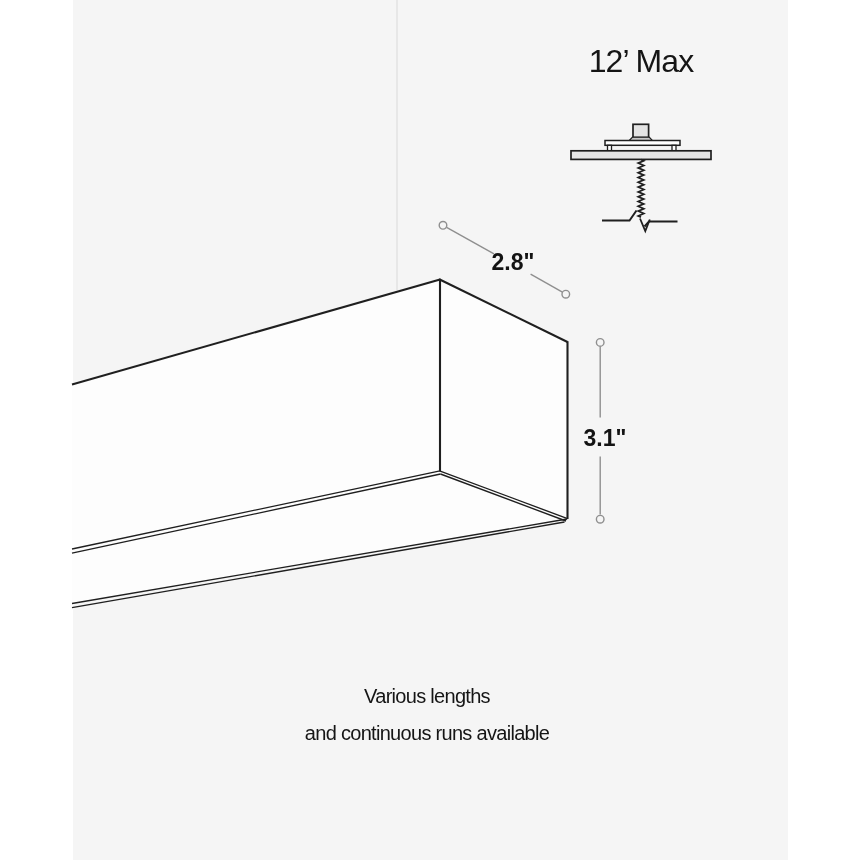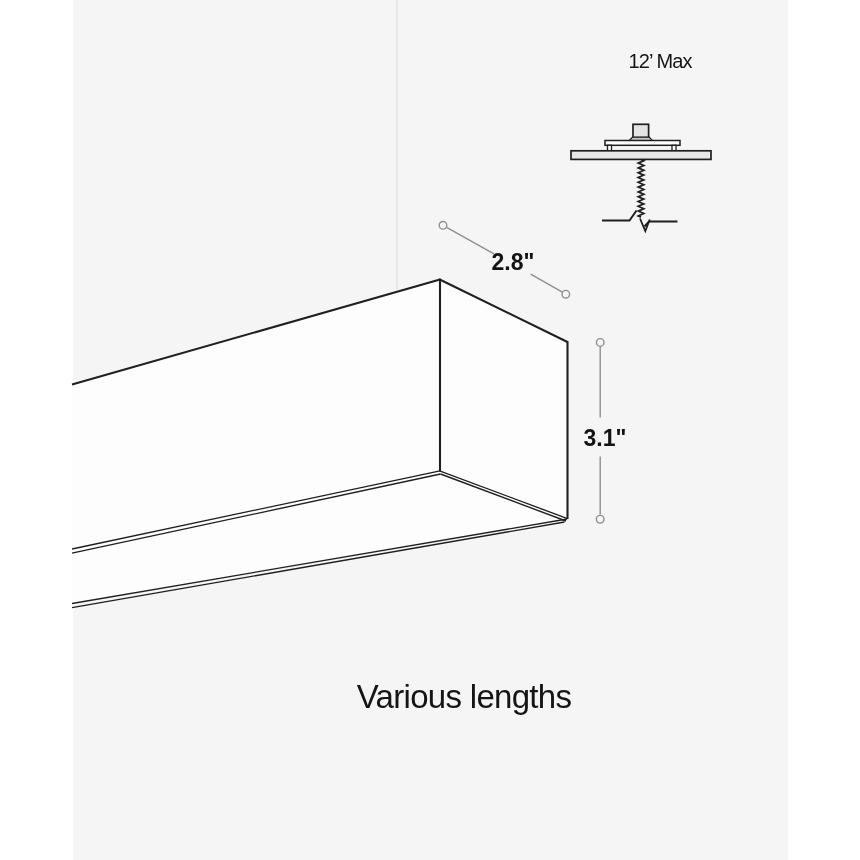--- a/index.html
+++ b/index.html
@@ -1,25 +1,25 @@
 <!DOCTYPE html>
 <html><head>
 <meta charset="utf-8">
 <style>
   html,body{margin:0;padding:0;background:#ffffff;}
   .page{position:relative;width:860px;height:860px;overflow:hidden;
         font-family:"Liberation Sans",sans-serif;background:#ffffff;}
   .image-area{position:absolute;left:73px;top:0;width:715px;height:860px;background:#f5f5f5;}
   .drawing{position:absolute;left:0;top:0;width:860px;height:860px;}
   .note{position:absolute;left:641px;top:43px;transform:translateX(-50%);
-        text-align:center;font-size:20px;line-height:37px;letter-spacing:-0.9px;
-        color:#151515;white-space:nowrap;margin-left:19px;}
+        text-align:center;font-size:32px;line-height:37px;letter-spacing:-0.9px;
+        color:#151515;white-space:nowrap;}
   .tagline{position:absolute;left:427px;top:678px;transform:translateX(-50%);
-        text-align:center;font-size:33px;line-height:37px;letter-spacing:-0.7px;
-        color:#151515;white-space:nowrap;margin-left:37px;}
+        text-align:center;font-size:20px;line-height:37px;letter-spacing:-0.7px;
+        color:#151515;white-space:nowrap;}
   .dim-label{position:absolute;transform:translate(-50%,-50%);
         font-size:23px;font-weight:700;color:#131313;white-space:nowrap;}
   .dim-width{left:513px;top:262px;}
   .dim-height{left:605px;top:438px;}
 </style>
 </head>
 <body>
 
 <div class="page">
 
@@ -70,15 +70,16 @@
   <div class="note">
     <div>12’ Max</div>
   </div>
 
   <div class="dim-label dim-width">2.8"</div>
 
   <div class="dim-label dim-height">3.1"</div>
 
   <div class="tagline">
     <div>Various lengths</div>
+    <div>and continuous runs available</div>
   </div>
 
 </div>
 
 </body></html>

